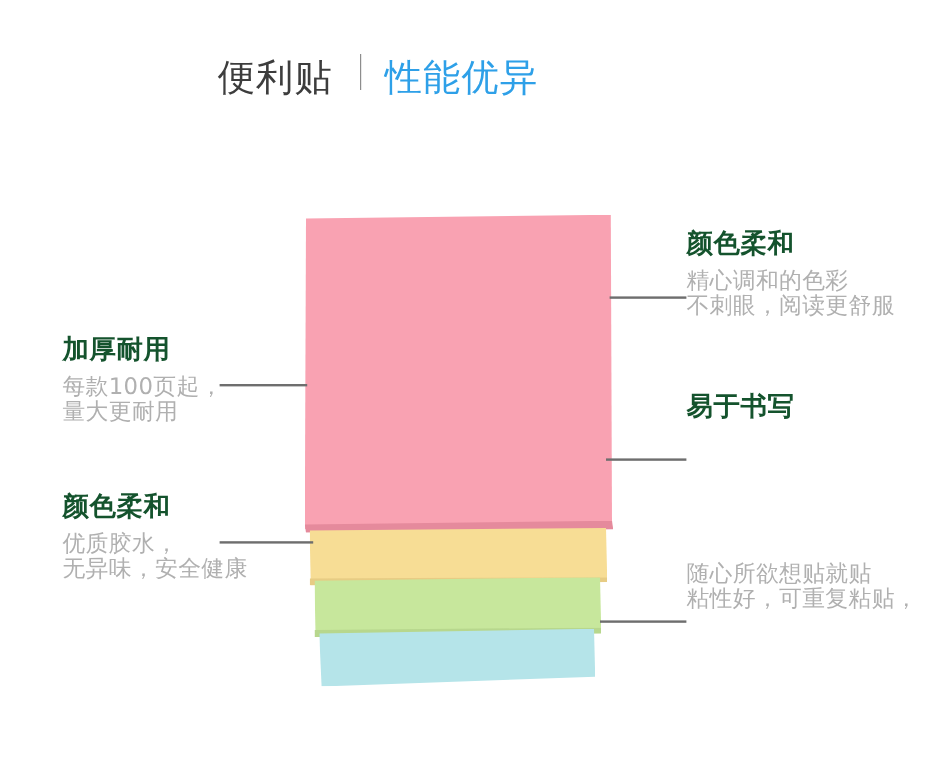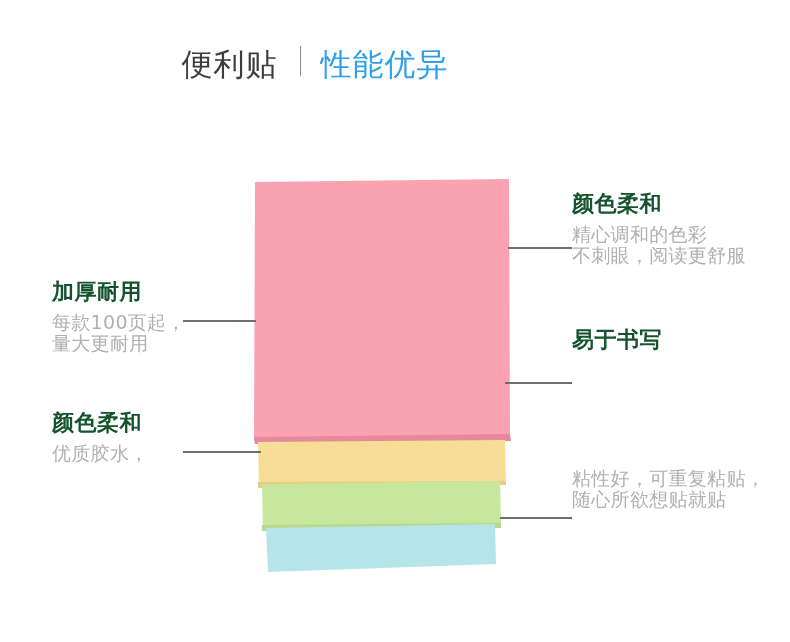--- a/index.html
+++ b/index.html
@@ -193,35 +193,36 @@
   <p class="sub">
     <span class="sub-line">每款100页起，</span>
     <span class="sub-line">量大更耐用</span>
   </p>
 </div>
 
 <div class="callout left c-noodor">
   <p class="heading">颜色柔和</p>
   <p class="sub">
     <span class="sub-line">优质胶水，</span>
+    <span class="sub-line">无异味，安全健康</span>
   </p>
 </div>
 
 <div class="callout c-soft">
   <p class="heading">颜色柔和</p>
   <p class="sub">
     <span class="sub-line">精心调和的色彩</span>
     <span class="sub-line">不刺眼，阅读更舒服</span>
   </p>
 </div>
 
 <div class="callout c-write">
   <p class="heading">易于书写</p>
   <p class="sub">
   </p>
 </div>
 
 <div class="callout c-restick">
   <p class="sub">
+    <span class="sub-line">随心所欲想贴就贴</span>
     <span class="sub-line">粘性好，可重复粘贴，</span>
-    <span class="sub-line">随心所欲想贴就贴</span>
   </p>
 </div>
 
 </body></html>

